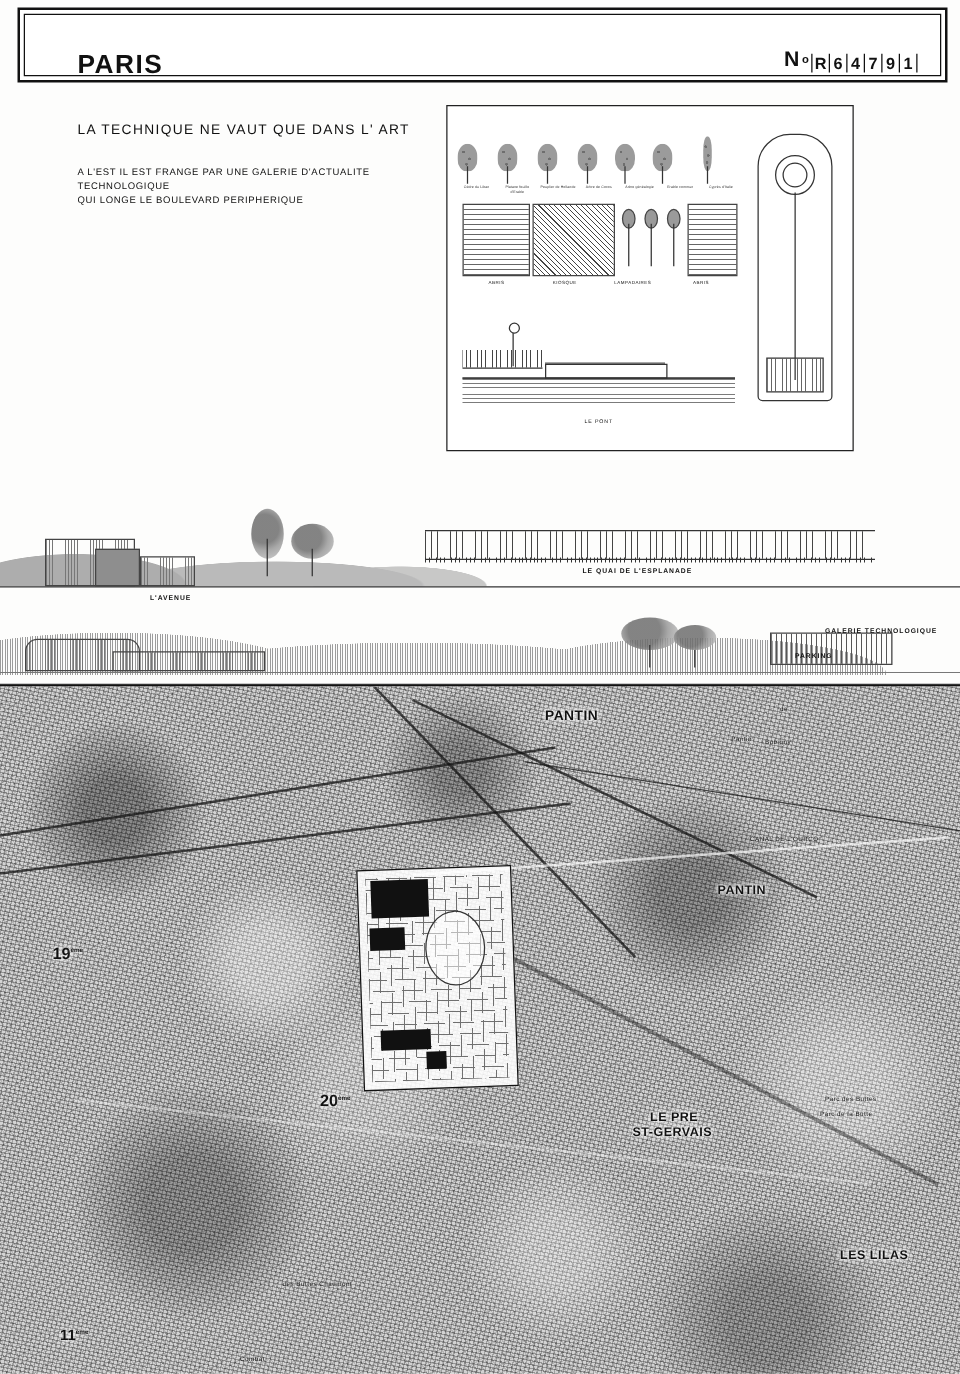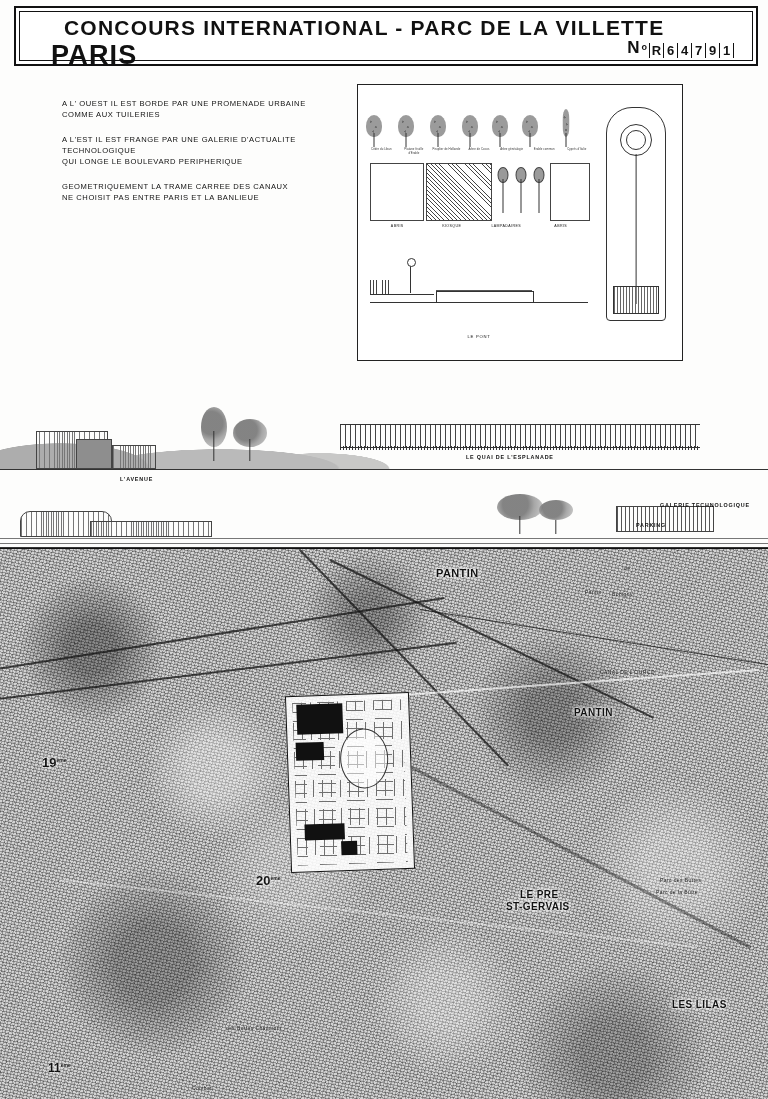--- a/index.html
+++ b/index.html
@@ -16,22 +16,22 @@
   }
   .titleblock .inner{
     position:absolute;inset:3px;border:1px solid #111;
   }
   .title-line1{
     position:absolute;left:44px;top:4px;right:10px;
     font-size:21px;font-weight:bold;letter-spacing:1.2px;
     white-space:nowrap;
   }
   .title-line2{
-    position:absolute;left:31px;top:28px;
-    font-size:27px;font-weight:bold;letter-spacing:1.2px;
+    position:absolute;left:42px;top:28px;
+    font-size:21px;font-weight:bold;letter-spacing:1.2px;
   }
   .refno{
     position:absolute;right:18px;top:26px;
     font-size:15px;font-weight:bold;letter-spacing:0px;
     display:flex;align-items:flex-end;gap:2px;
   }
   .refno .nlabel{font-size:17px;font-weight:bold;}
   .refno .sup{font-size:9px;vertical-align:super;position:relative;top:-6px;}
   .refno .digits{
     display:flex;
@@ -224,44 +224,40 @@
   .arrdt{position:absolute;font-weight:bold;color:#111;text-shadow:0 0 3px #fff,0 0 6px #fff;}
   .arrdt sup{font-size:5px;}
 </style>
 </head>
 <body>
 
 <div class="sheet">
 
   <div class="titleblock">
     <div class="inner">
-      <div class="title-line1">CONCOURS  INTERNATIONAL  -  PARC  DE  LA  VILLETTE</div>
       <div class="title-line2">PARIS</div>
       <div class="refno">
         <span class="nlabel">N</span>
           <span class="sup">o</span>
         <span class="digits">
           <span>R</span>
           <span>6</span>
           <span>4</span>
           <span>7</span>
           <span>9</span>
           <span>1</span>
         </span>
       </div>
     </div>
   </div>
 
   <div class="manifesto">
-    <p style="white-space:pre-line">A L' OUEST IL EST BORDE PAR UNE PROMENADE URBAINE
-COMME AUX TUILERIES</p>
+    <h2>LA TECHNIQUE NE VAUT QUE  DANS L' ART</h2>
     <p style="white-space:pre-line">A L'EST IL EST FRANGE PAR UNE GALERIE D'ACTUALITE  TECHNOLOGIQUE
 QUI LONGE LE BOULEVARD PERIPHERIQUE</p>
-    <p style="white-space:pre-line">GEOMETRIQUEMENT LA TRAME CARREE DES CANAUX
-NE CHOISIT PAS ENTRE PARIS ET LA BANLIEUE</p>
   </div>
 
   <div class="panel">
 
     <div class="veg-strip">
       <div class="tree" style="left:4px;">
           <div class="crown"></div>
           <div class="trunk"></div>
         </div>
       <div class="tree" style="left:36px;">

